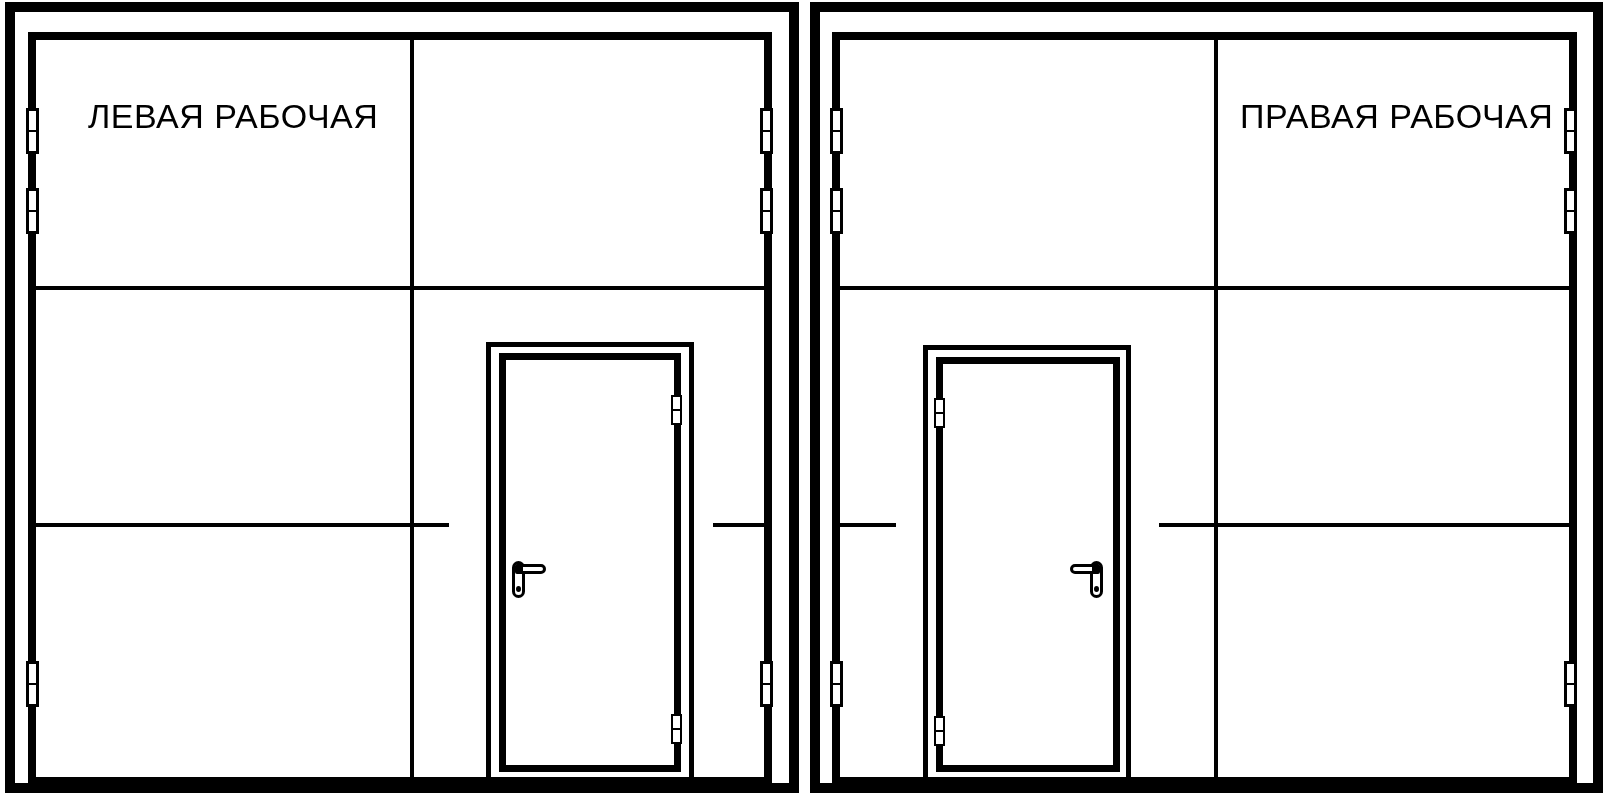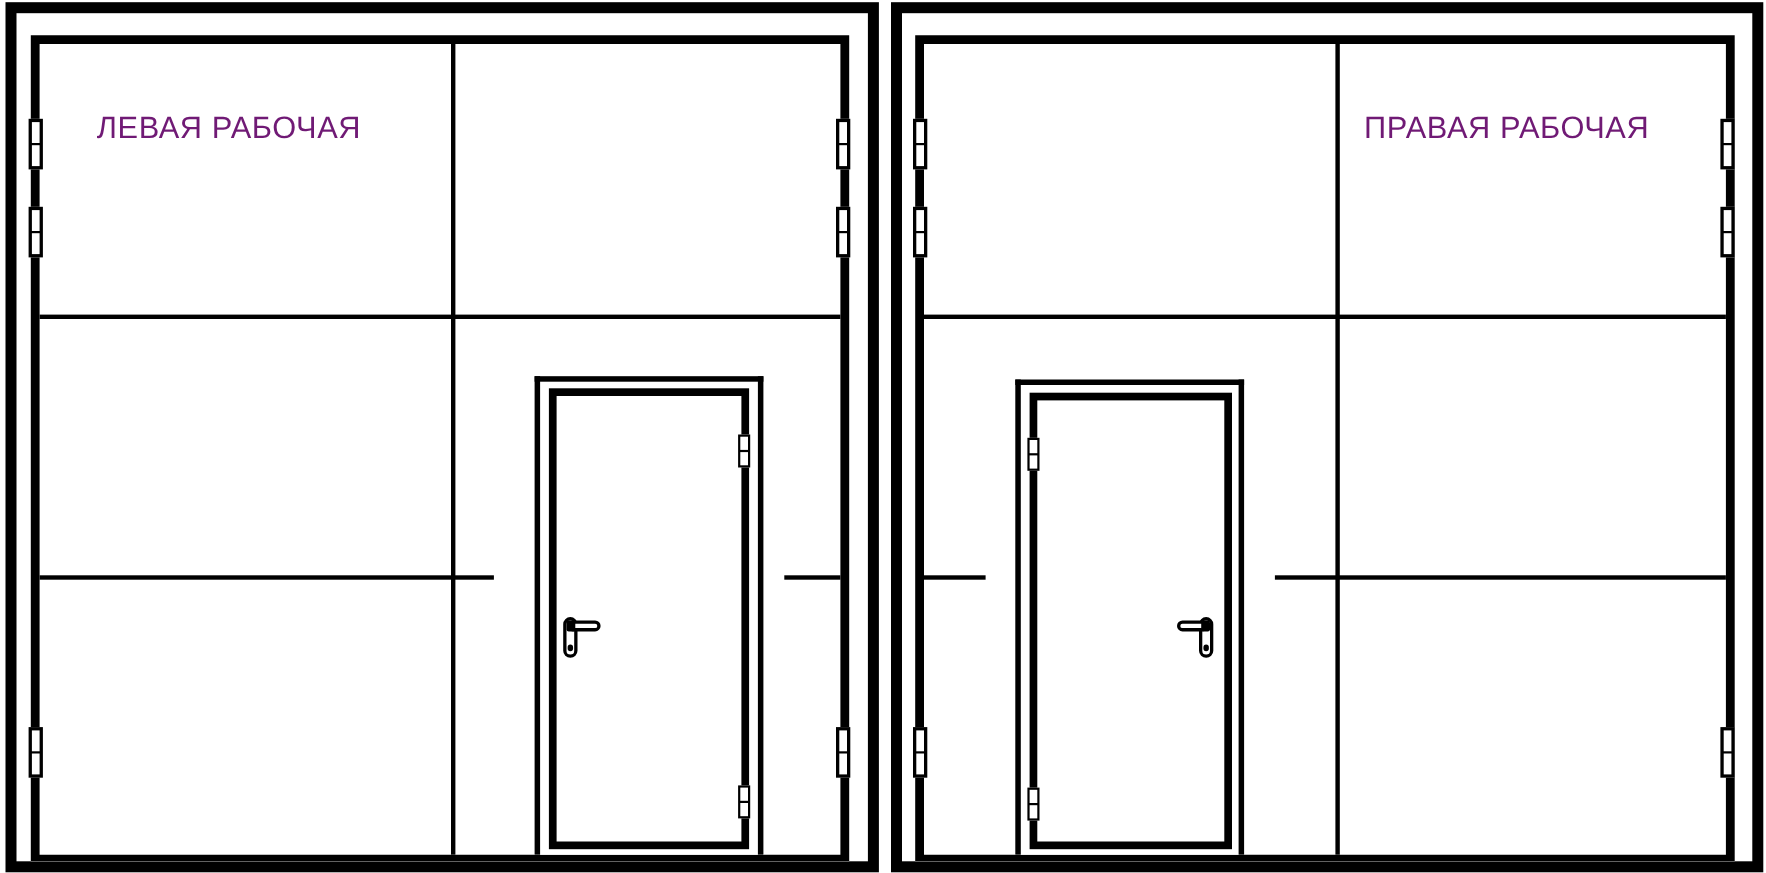--- a/index.html
+++ b/index.html
@@ -74,24 +74,24 @@
     border-radius:2px;
   }
   .keyhole{
     position:absolute;
     width:5px;height:6px;
     background:#000;
     border-radius:50%;
   }
   .diagram-label{
     position:absolute;
-    font-size:28px;
+    font-size:34px;
     line-height:30px;
     letter-spacing:0.5px;
-    color:#701a75;
+    color:#000000;
     white-space:nowrap;
   }
 </style>
 </head>
 <body>
 
 <div id="canvas">
 
   <div>
     <div class="gate-outer" style="left:5px;top:2px;width:794px;height:791px"></div>

